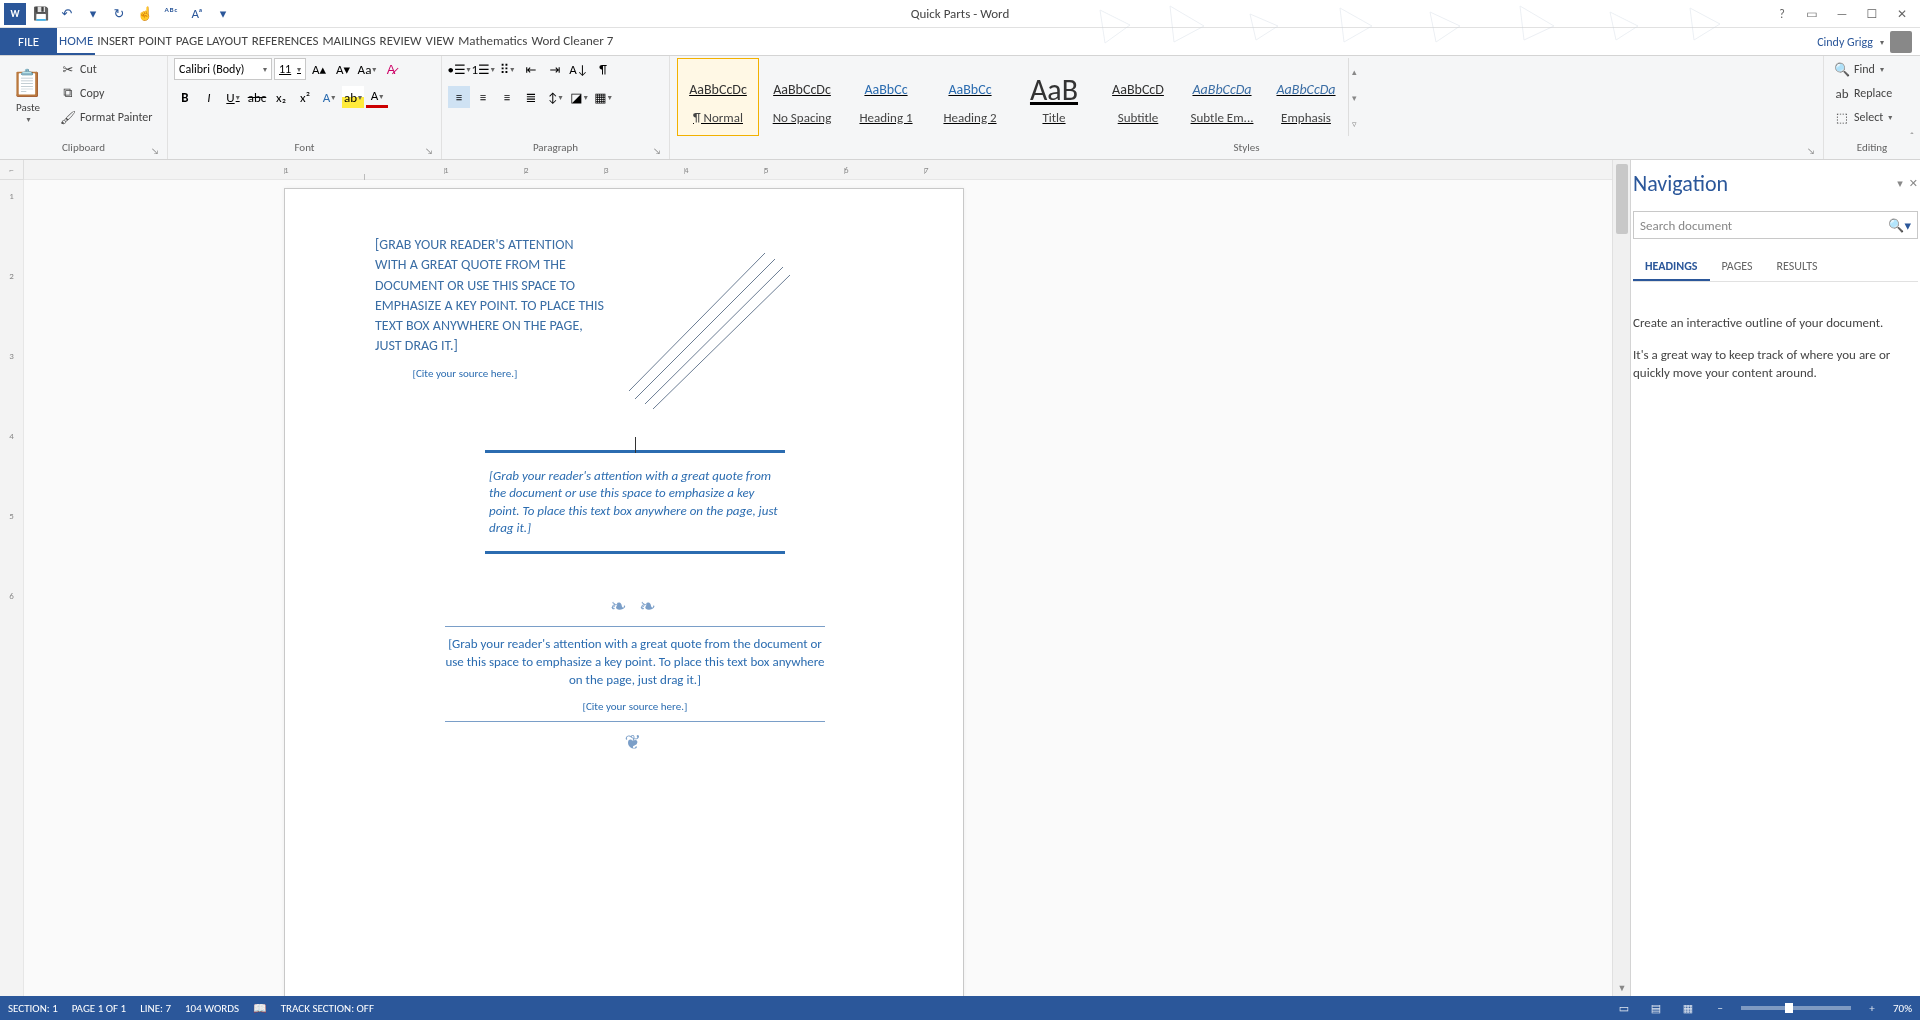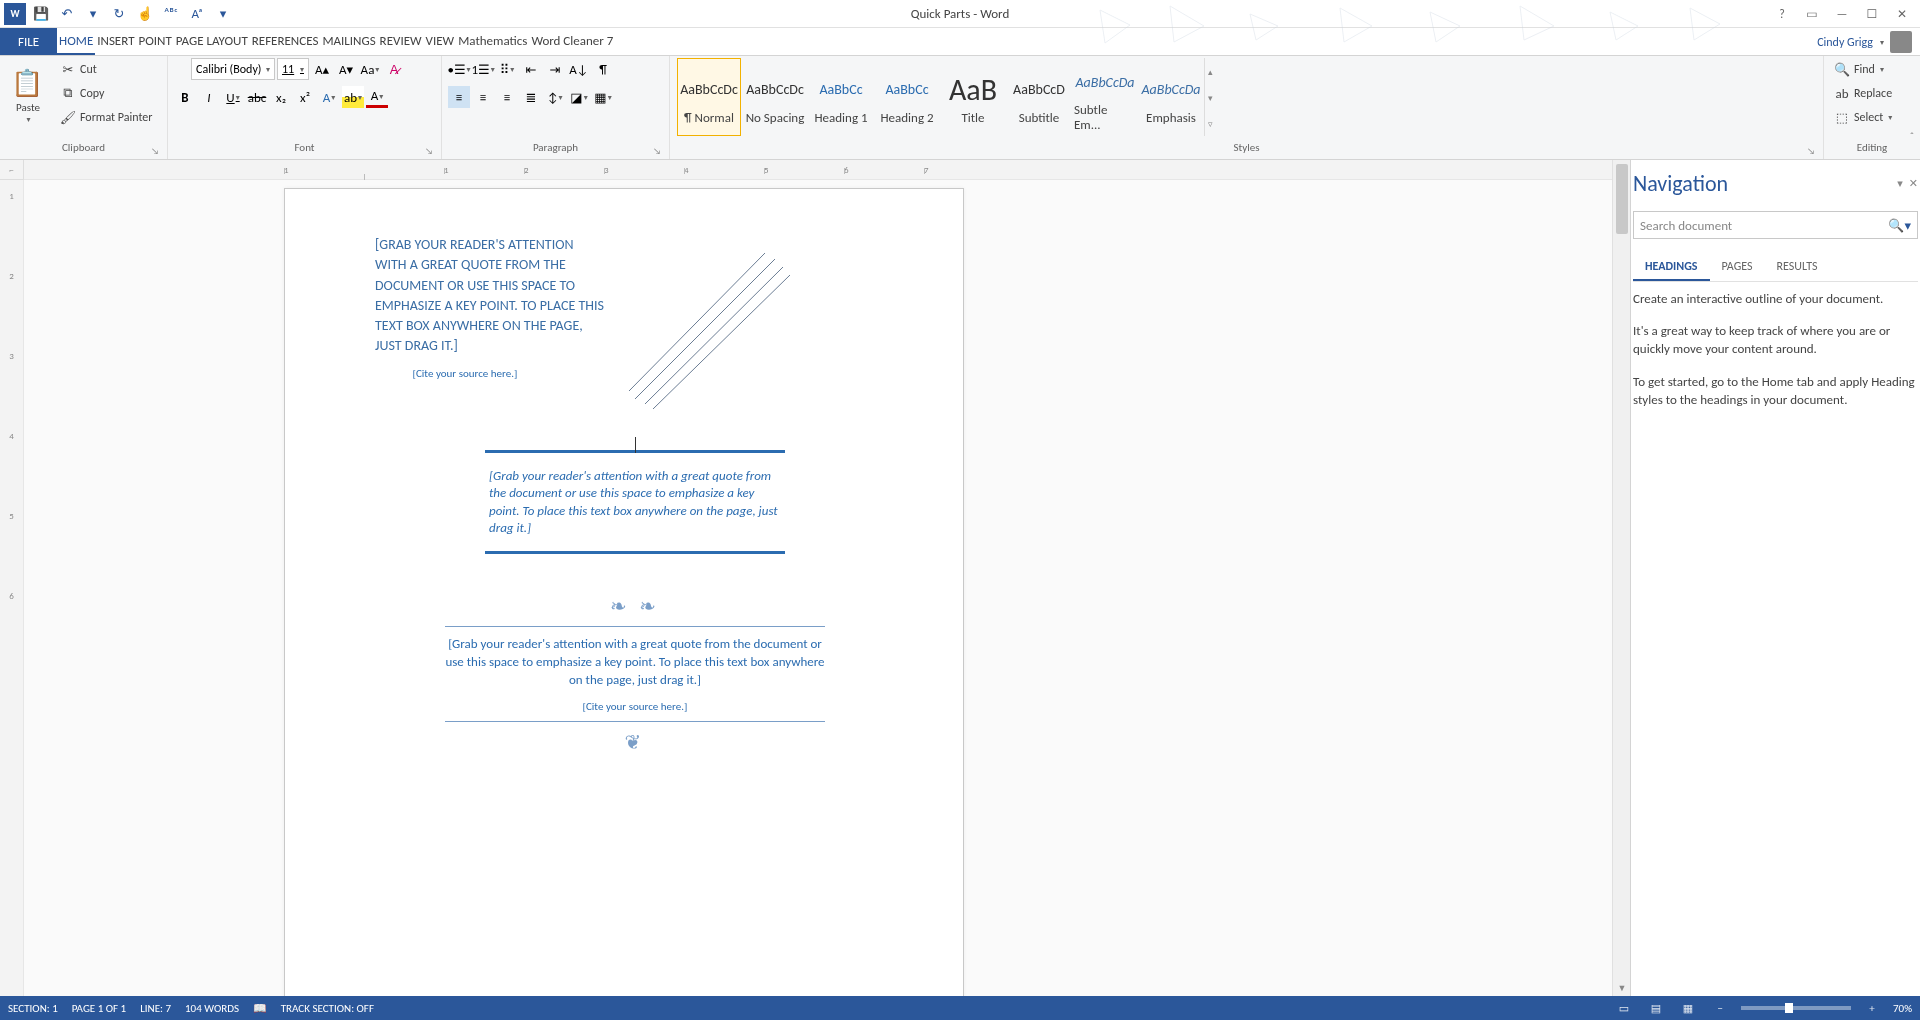--- a/index.html
+++ b/index.html
@@ -31,27 +31,27 @@
 .group-label { height: 18px; font-size: 11px; color: #666; text-align: center; position: relative; }
 .group-launcher { position: absolute; right: 0; bottom: 2px; width: 12px; height: 12px; font-size: 9px; color: #888; cursor: pointer; }
 .vstack { display: flex; flex-direction: column; gap: 2px; }
 .hstack { display: flex; align-items: center; gap: 2px; }
 .big-btn { display: flex; flex-direction: column; align-items: center; justify-content: center; width: 44px; height: 74px; font-size: 11px; color: #444; cursor: pointer; }
 .big-icon { font-size: 26px; margin-bottom: 2px; }
 .small-btn { height: 22px; padding: 0 4px; display: flex; align-items: center; gap: 4px; font-size: 12px; color: #444; cursor: pointer; }
 .ico { width: 16px; height: 16px; display: inline-flex; align-items: center; justify-content: center; font-size: 13px; }
 .dd { font-size: 8px; color: #666; margin-left: 1px; }
 .combo { height: 22px; border: 1px solid #c8c8c8; background: #fff; display: flex; align-items: center; padding: 0 4px; font-size: 12px; }
-.font-name { width: 84px; margin-left: 17px; }
+.font-name { width: 98px; }
 .font-size { width: 32px; text-decoration: underline; }
 .fmt-btn { width: 22px; height: 22px; display: flex; align-items: center; justify-content: center; font-size: 13px; cursor: pointer; }
 
 
 .styles-gallery { display: flex; align-items: stretch; height: 78px; }
-.style-item { width: 64px; border: 1px solid transparent; display: flex; flex-direction: column; align-items: center; justify-content: center; cursor: pointer; margin: 0 1px; }
+.style-item { width: 82px; border: 1px solid transparent; display: flex; flex-direction: column; align-items: center; justify-content: center; cursor: pointer; margin: 0 1px; text-decoration: underline; }
 .style-item.sel { border: 1px solid #f2b100; background: #fff8e5; }
 .style-preview { font-size: 14px; color: #333; height: 40px; display: flex; align-items: center; }
 .style-preview.blue { color: #2b6cb0; }
 .style-preview.big { font-size: 30px; color: #333; font-weight: 300; }
 .style-preview.ital { font-style: italic; color: #3b6ea5; }
 .style-label-txt { font-size: 13px; color: #444; }
 .gallery-more { width: 18px; display: flex; flex-direction: column; justify-content: space-around; border-left: 1px solid #ddd; padding-left: 3px; }
 .gallery-more span { font-size: 9px; color: #888; cursor: pointer; }
 
 
@@ -90,21 +90,21 @@
 
 .nav-pane { width: 290px; background: #fff; border-left: 1px solid #d4d4d4; display: flex; flex-direction: column; padding: 10px 2px; }
 .nav-title-row { display: flex; align-items: center; }
 .nav-title { font-size: 22px; color: #2b579a; font-weight: 400; flex: 1; }
 .nav-ctrl { font-size: 11px; color: #888; margin-left: 6px; cursor: pointer; }
 .nav-search { margin-top: 14px; height: 28px; border: 1px solid #c8c8c8; display: flex; align-items: center; padding: 0 6px; font-size: 13px; color: #888; }
 .nav-search span:first-child { flex: 1; }
 .nav-tabs { display: flex; margin-top: 14px; border-bottom: 1px solid #e1e1e1; }
 .nav-tab { padding: 6px 12px; font-size: 12px; color: #666; cursor: pointer; }
 .nav-tab.active { color: #2b579a; font-weight: 600; border-bottom: 2px solid #2b579a; }
-.nav-body { margin-top: 8px; font-size: 13px; color: #444; line-height: 1.4; }
+.nav-body { margin-top: 32px; font-size: 13px; color: #444; line-height: 1.4; }
 .nav-body p { margin-bottom: 14px; }
 
 
 .statusbar { height: 24px; background: #2b579a; color: #fff; display: flex; align-items: center; font-size: 11px; padding: 0 8px; gap: 14px; }
 .status-left { display: flex; gap: 14px; }
 .status-right { margin-left: auto; display: flex; align-items: center; gap: 10px; }
 .view-btn { width: 22px; height: 18px; display: flex; align-items: center; justify-content: center; cursor: pointer; opacity: .85; }
 .zoom-track { width: 110px; height: 4px; background: rgba(255,255,255,.4); position: relative; }
 .zoom-thumb { position: absolute; left: 40%; top: -3px; width: 8px; height: 10px; background: #fff; }
 </style>
@@ -383,21 +383,20 @@
       <span style="color:#2b579a;">🔍▾</span>
     </div>
     <div class="nav-tabs">
       <div class="nav-tab active">HEADINGS</div>
       <div class="nav-tab">PAGES</div>
       <div class="nav-tab">RESULTS</div>
     </div>
     <div class="nav-body">
       <p>Create an interactive outline of your document.</p>
       <p>It's a great way to keep track of where you are or quickly move your content around.</p>
-      <p>To get started, go to the Home tab and apply Heading styles to the headings in your document.</p>
     </div>
   </div>
 </div>
 
 <div class="statusbar">
   <div class="status-left">
     <span>SECTION: 1</span>
     <span>PAGE 1 OF 1</span>
     <span>LINE: 7</span>
     <span>104 WORDS</span>

